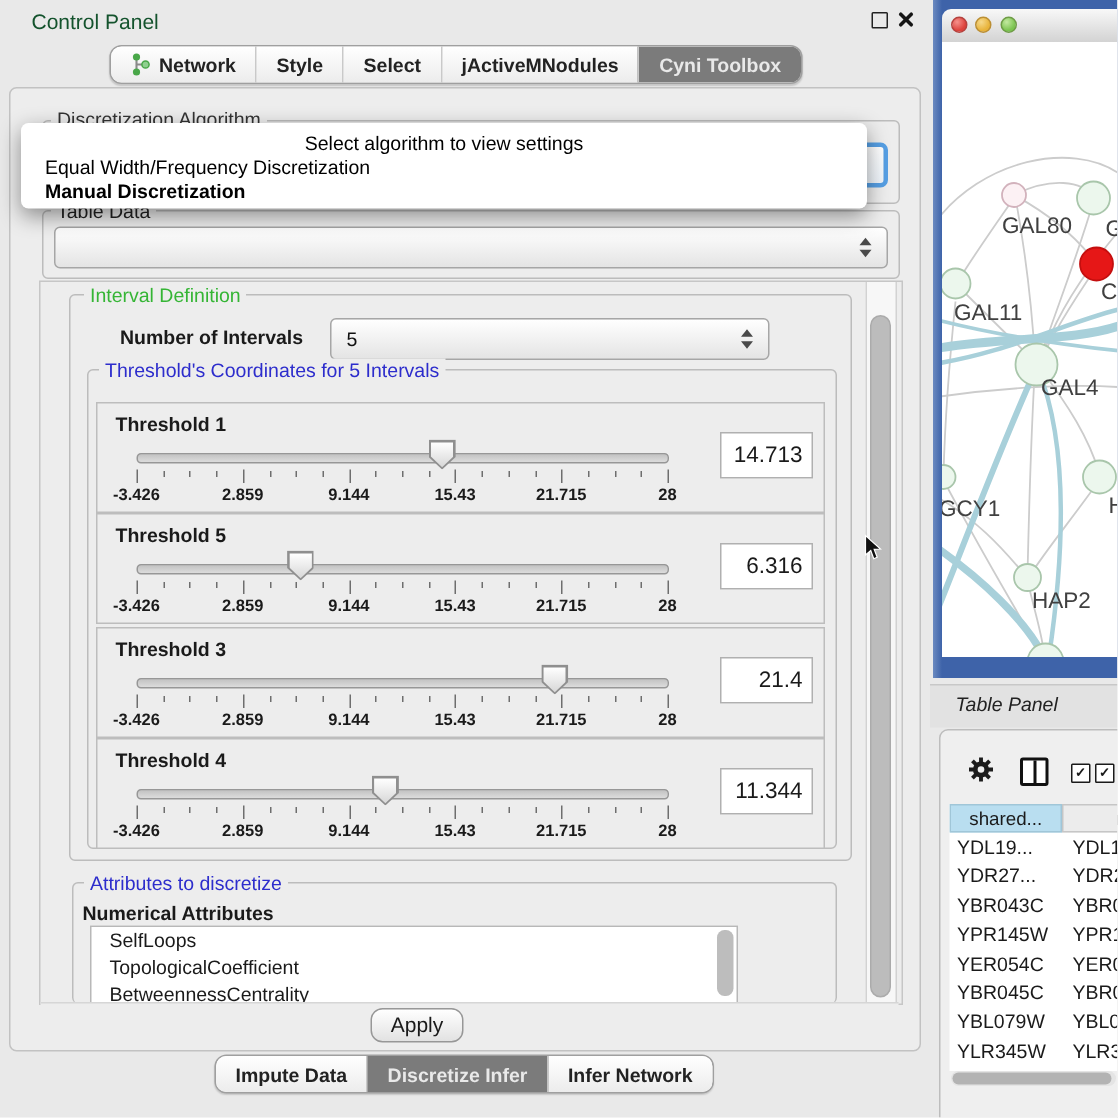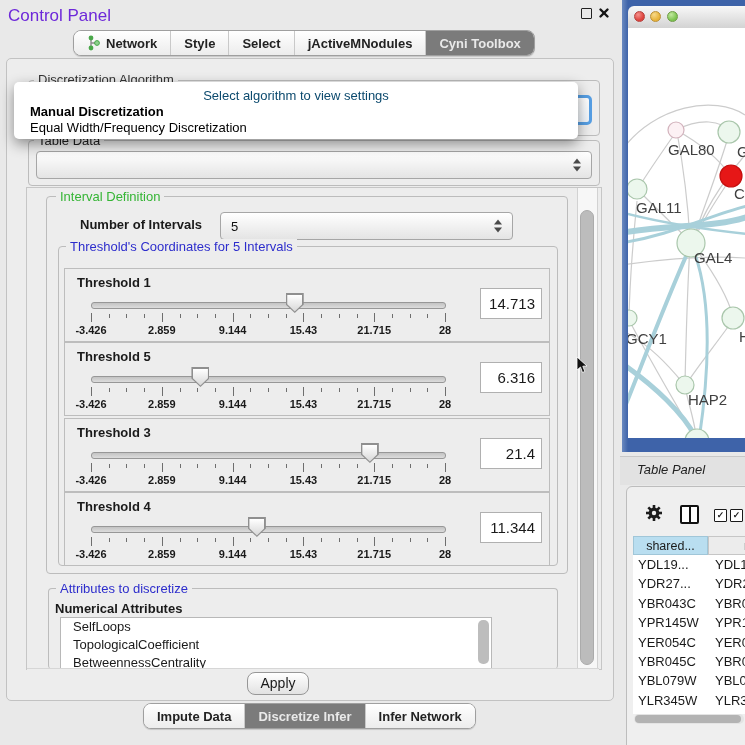--- a/index.html
+++ b/index.html
@@ -1,39 +1,39 @@
 <!DOCTYPE html>
 <html><head>
 <meta charset="utf-8">
 <style>
   html,body{margin:0;padding:0;}
   body{font-family:"Liberation Sans",sans-serif;}
   #root{position:relative;width:745px;height:745px;background:#e9e9e9;overflow:hidden;font-size:13px;color:#1a1a1a;}
   .abs{position:absolute;}
   
-  #cp-title{left:8px;top:6px;font-size:17px;color:#6d28d9;}
+  #cp-title{left:21px;top:6px;font-size:14px;color:#14532d;}
   #float-btn{left:581px;top:8px;width:9px;height:9px;border:1.5px solid #222;border-radius:1px;background:transparent;}
   
   .segbar{display:flex;height:24px;background:#fff;border:1px solid #9f9f9f;border-radius:8px;overflow:hidden;box-shadow:0 1px 1px rgba(0,0,0,.15);}
   .seg{display:flex;align-items:center;padding:0 13px;font-size:13px;font-weight:bold;color:#222;border-left:1px solid #c9c9c9;background:linear-gradient(#ffffff,#ececec);white-space:nowrap;}
   .seg:first-child{border-left:none;}
   .seg.active{background:#7b7b7b;color:#e9e9e9;}
   
   #outer-panel{left:6px;top:58px;width:606px;height:641px;background:#ededed;border:1px solid #c2c2c2;border-radius:5px;}
   .group{border:1px solid #bcbcbc;border-radius:4px;}
   .group-label{font-size:13px;background:#ededed;padding:0 4px;white-space:nowrap;}
   
   .combo{background:linear-gradient(#ffffff,#e4e4e4);border:1px solid #a6a6a6;border-radius:4px;}
   .combo .txt{position:absolute;left:10px;top:50%;transform:translateY(-50%);font-size:13px;color:#111;}
   .stepper{position:absolute;right:9px;top:50%;transform:translateY(-50%);width:9px;height:13px;}
   .stepper .up{position:absolute;top:0;left:0;width:0;height:0;border-left:4.5px solid transparent;border-right:4.5px solid transparent;border-bottom:5px solid #4a4a4a;}
   .stepper .down{position:absolute;bottom:0;left:0;width:0;height:0;border-left:4.5px solid transparent;border-right:4.5px solid transparent;border-top:5px solid #4a4a4a;}
   
   #algo-popup{left:14px;top:82px;width:564px;height:57px;background:#fff;border-radius:5px;box-shadow:0 5px 14px rgba(0,0,0,.42);z-index:40;padding-top:5px;box-sizing:border-box;}
-  #algo-popup .prompt{text-align:center;color:#0c4a6e;font-size:13px;height:17px;line-height:17px;}
+  #algo-popup .prompt{text-align:center;color:#000000;font-size:13px;height:17px;line-height:17px;}
   #algo-popup .opt{padding-left:16px;font-size:13px;height:16px;line-height:16px;color:#000;}
   #algo-popup .opt.b{font-weight:bold;}
   #algo-combo{left:36px;top:95px;width:550px;height:24px;border:3px solid #569fe4;border-radius:5px;background:linear-gradient(#fff,#eef4fa);z-index:10;}
   
   #scrollpane{left:26px;top:187px;width:574px;height:481px;border:1px solid #c6c6c6;background:#ededed;}
   #v-scroll{left:577px;top:188px;width:21px;height:480px;background:#f7f7f7;border-left:1px solid #d2d2d2;border-right:1px solid #d2d2d2;box-sizing:border-box;}
   #v-thumb{left:580px;top:210px;width:14px;height:455px;border-radius:7px;background:#bcbcbc;border:1px solid #ababab;box-sizing:border-box;}
   
   .thr-panel{position:absolute;left:5px;width:484px;height:72px;background:#ededed;border:1px solid #bdbdbd;}
   .thr-title{position:absolute;left:12px;top:6px;font-weight:bold;font-size:13px;}
@@ -122,22 +122,22 @@
   <div class="abs group-label" style="left:34px;top:133px;color:#222;">Table Data</div>
   <div class="abs combo" style="left:36px;top:151px;width:554px;height:26px;">
     <span class="stepper">
         <i class="up"></i>
         <i class="down"></i>
       </span>
   </div>
 
   <div class="abs" id="algo-popup">
     <div class="prompt">Select algorithm to view settings</div>
+    <div class="opt">Equal Width/Frequency Discretization</div>
     <div class="opt b">Manual Discretization</div>
-    <div class="opt">Equal Width/Frequency Discretization</div>
   </div>
 
   <div class="abs" id="scrollpane"></div>
   <div class="abs" id="v-scroll"></div>
   <div class="abs" id="v-thumb"></div>
 
   <div class="abs group" style="left:46px;top:196px;width:520px;height:376px;"></div>
   <div class="abs group-label green" style="left:56px;top:189px;">Interval Definition</div>
   <div class="abs bold" style="left:80px;top:217px;">Number of Intervals</div>
   <div class="abs combo" style="left:220px;top:212px;width:291px;height:26px;">

